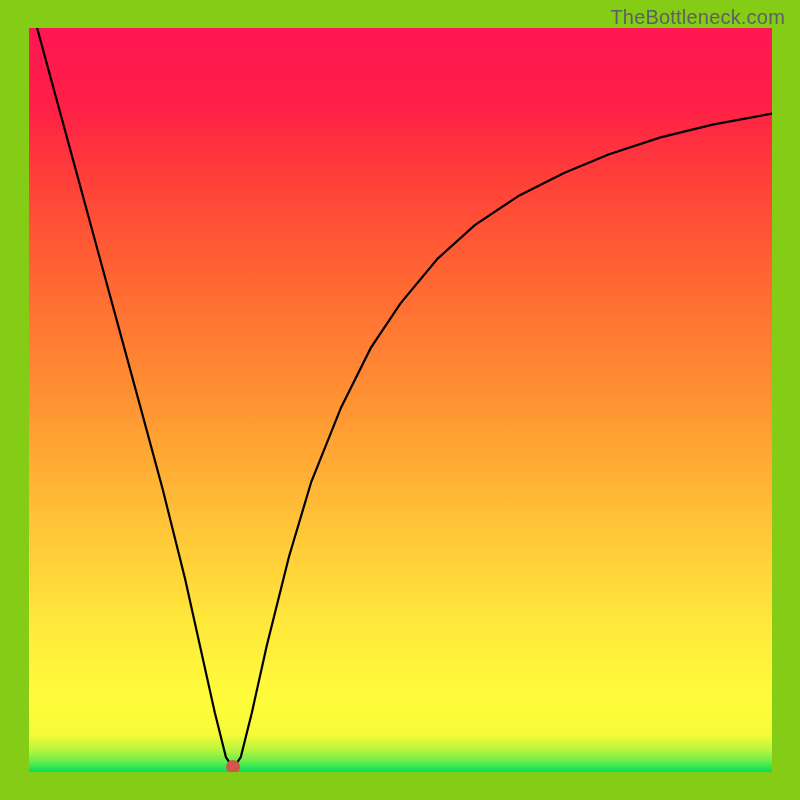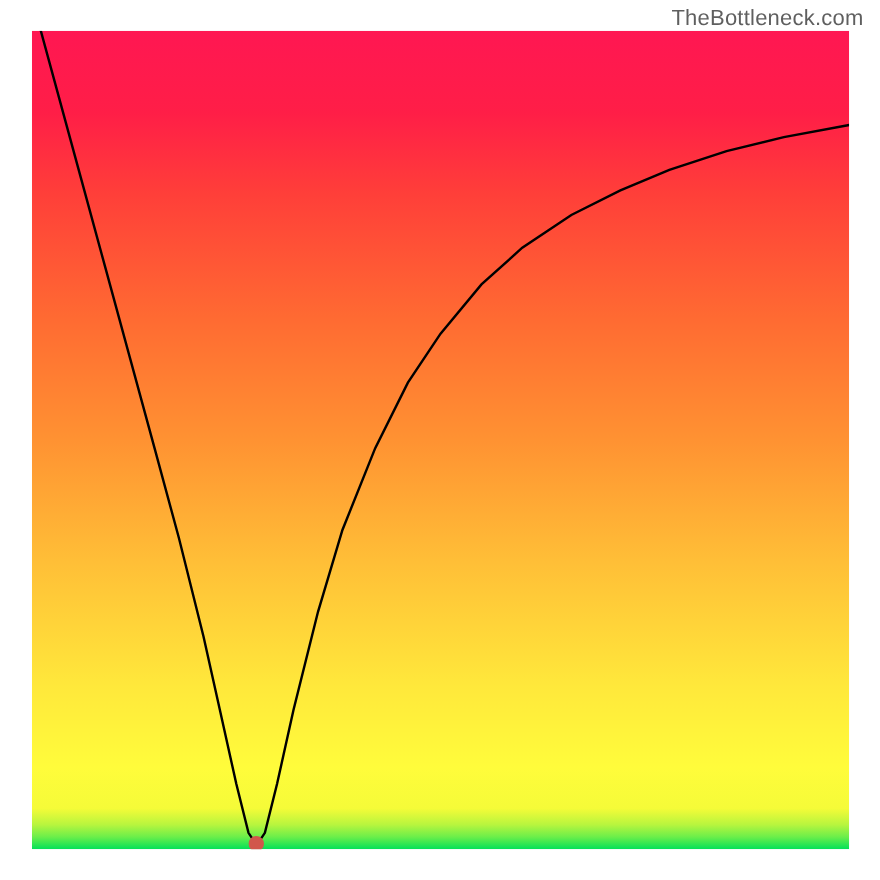--- a/index.html
+++ b/index.html
@@ -10,21 +10,21 @@
     overflow: hidden;
     background: #000;
     font-family: Arial, Helvetica, sans-serif;
   }
   .frame {
     position: absolute;
     left: 0;
     top: 0;
     width: 800px;
     height: 800px;
-    background: #ffffff;
+    background: #84cc16;
   }
   .plot {
     position: absolute;
     left: 29px;
     top: 28px;
     width: 743px;
     height: 744px;
     overflow: hidden;
   }
   .gradient {

